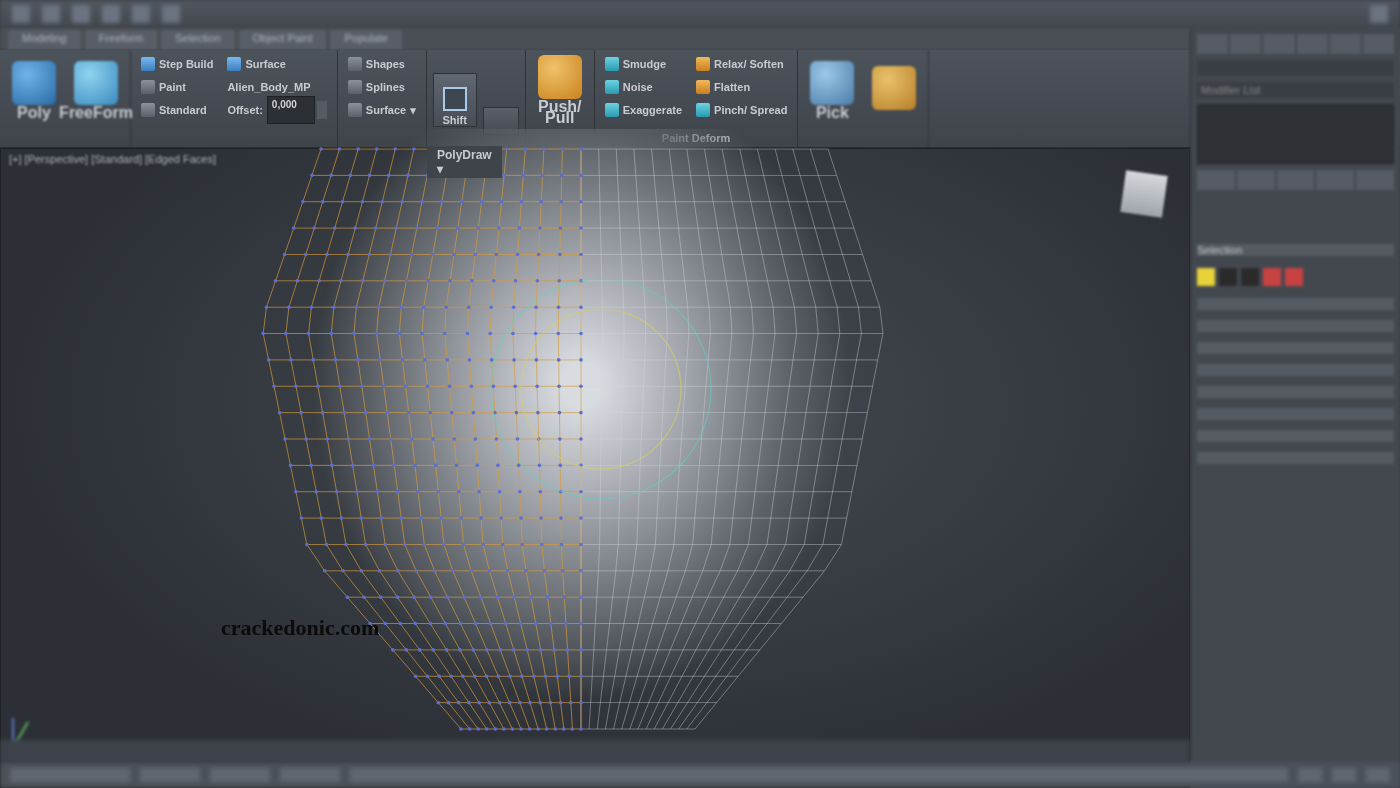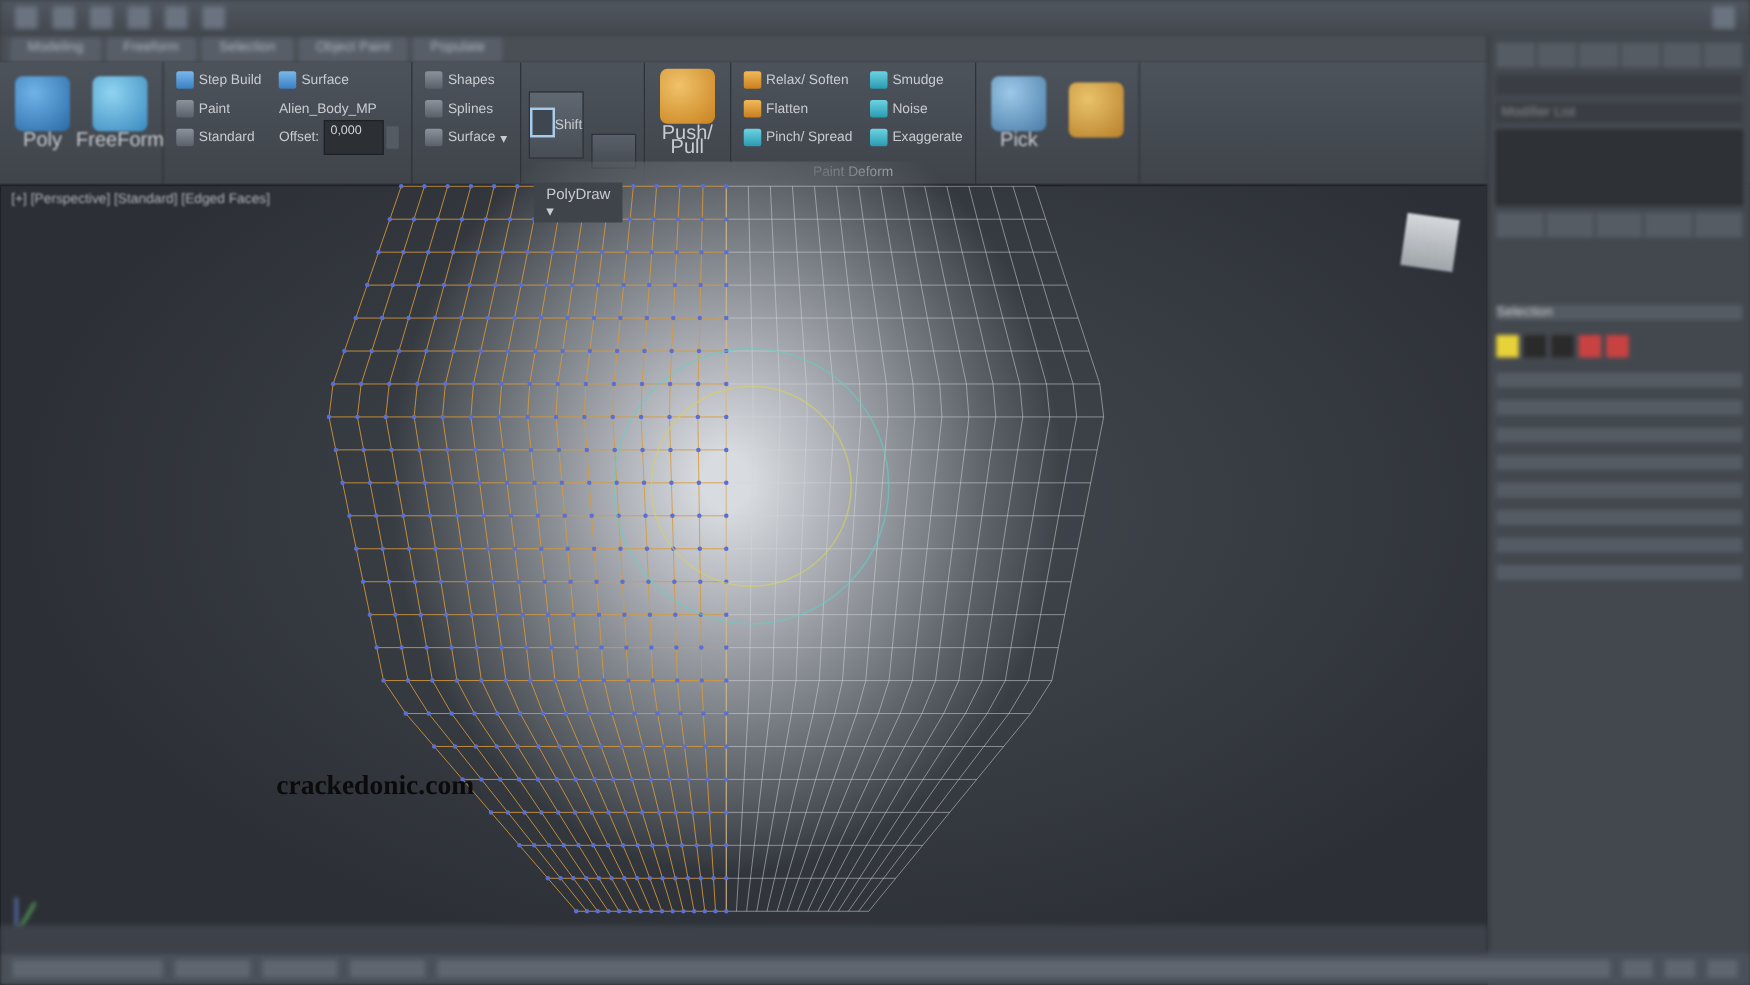--- a/index.html
+++ b/index.html
@@ -41,20 +41,21 @@
   background: linear-gradient(#4d535b,#3f444b);
   display: flex;
   border-bottom: 1px solid #2a2d31;
   position: relative;
 }
 .panel {
   display: flex; flex-direction: column;
   padding: 4px 6px 2px 6px;
   border-right: 1px solid #2f3338;
   position: relative;
+  font-weight: bold;
 }
 .panel-body { flex: 1; display: flex; gap: 6px; align-items: flex-start; }
 .panel-label {
   text-align: center; font-size: 11px; color: #b8bcc2;
   padding: 1px 0;
 }
 .bigbtn {
   display: flex; flex-direction: column; align-items: center; justify-content: center;
   width: 56px; height: 70px;
   cursor: pointer;
@@ -85,21 +86,21 @@
   width: 48px; height: 28px; background: #2c3035;
   border: 1px solid #1e2125; color: #d0d3d7;
   font-size: 10px; padding: 0 4px; line-height:16px;
 }
 .spinner .arrows { width: 10px; height: 18px; background: #555b63; }
 
 .shift-btn {
   width: 44px; height: 54px;
   background: linear-gradient(#5f6770,#474d55);
   border: 1px solid #2f3338;
-  display:flex; flex-direction:row; align-items:center; justify-content:space-between;
+  display:flex; flex-direction:column; align-items:center; justify-content:flex-end;
   cursor:pointer;
 }
 .shift-btn .sq { width:24px;height:24px;border:2px solid #a7cbe8;background:#3e4650;margin-bottom:3px;}
 .smallsq { width:36px;height:28px;background:linear-gradient(#5a6069,#454a52);border:1px solid #2f3338;cursor:pointer;}
 
 
 .polydraw-bar {
   position: absolute;
   left: 296px; top: -2px;
   transform: translateY(98px);
@@ -306,44 +307,44 @@
         <span style="white-space:pre">Push/
 Pull</span>
       </div>
     </div>
   </div>
 
   <div class="panel">
     <div class="panel-body">
       <div class="col">
         <div class="rowbtn">
+            <div class="mini cyan"></div>
+            <span>Smudge</span>
+          </div>
+        <div class="rowbtn">
+            <div class="mini cyan"></div>
+            <span>Noise</span>
+          </div>
+        <div class="rowbtn">
+            <div class="mini cyan"></div>
+            <span>Exaggerate</span>
+          </div>
+      </div>
+      <div class="col">
+        <div class="rowbtn">
             <div class="mini orange"></div>
             <span>Relax/ Soften</span>
           </div>
         <div class="rowbtn">
             <div class="mini orange"></div>
             <span>Flatten</span>
           </div>
         <div class="rowbtn">
             <div class="mini cyan"></div>
             <span>Pinch/ Spread</span>
-          </div>
-      </div>
-      <div class="col">
-        <div class="rowbtn">
-            <div class="mini cyan"></div>
-            <span>Smudge</span>
-          </div>
-        <div class="rowbtn">
-            <div class="mini cyan"></div>
-            <span>Noise</span>
-          </div>
-        <div class="rowbtn">
-            <div class="mini cyan"></div>
-            <span>Exaggerate</span>
           </div>
       </div>
     </div>
     <div class="panel-label">Paint Deform</div>
   </div>
 
   <div class="panel" style="filter:blur(1px)">
     <div class="panel-body">
       <div class="bigbtn">
         <div class="glyph" style="background:radial-gradient(circle at 35% 30%,#9cc8e8,#4a7ca8)"></div>

